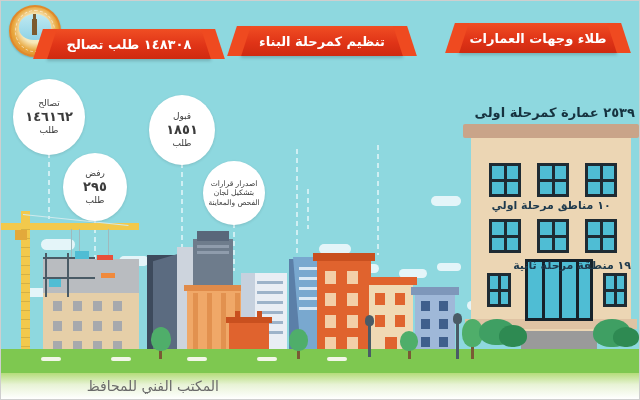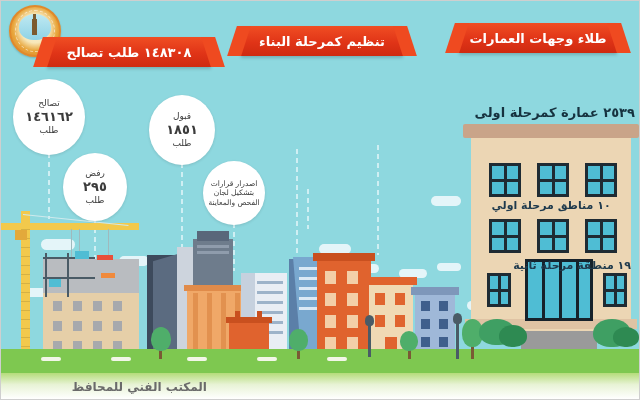--- a/index.html
+++ b/index.html
@@ -32,21 +32,21 @@
     color:#fff;font-weight:bold;white-space:nowrap;
     box-shadow:0 2px 3px rgba(0,0,0,.18);
   }
   .banner .txt{font-size:13px;letter-spacing:.2px;}
   .banner:before,.banner:after{
     content:"";position:absolute;top:0;width:14px;height:30px;background:#ef4a20;
   }
   .banner:before{left:-9px;transform:skewX(-18deg);}
   .banner:after{right:-9px;transform:skewX(18deg);}
 
-  .b1{left:46px;top:28px;width:164px;margin-top:8px;}
+  .b1{left:46px;top:28px;width:164px;}
   .b2{left:240px;top:25px;width:162px;}
   .b3{left:458px;top:22px;width:158px;}
 
   
   .bubble{
     position:absolute;background:#ffffff;border-radius:50%;
     display:flex;flex-direction:column;align-items:center;justify-content:center;
     text-align:center;color:#3b3b3b;box-shadow:0 1px 3px rgba(0,0,0,.12);
   }
   .bubble .lbl{font-size:9px;line-height:1.15;}
@@ -70,21 +70,21 @@
   .logo .tower{position:absolute;left:21px;top:12px;width:5px;height:16px;background:#7c5a2e;}
   .logo .tower:before{content:"";position:absolute;left:1px;top:-5px;width:3px;height:6px;background:#7c5a2e;}
   .logo .ring{position:absolute;left:4px;top:3px;right:4px;bottom:3px;border-radius:50%;
         border:1.5px dashed rgba(255,255,255,.55);}
 
   
   .grass{position:absolute;left:0;bottom:26px;width:640px;height:24px;background:#7ec850;}
   .grass2{position:absolute;left:0;bottom:40px;width:640px;height:10px;background:#8bd45a;}
   .footerbar{position:absolute;left:0;bottom:0;width:640px;height:26px;
       background:linear-gradient(180deg,#b5dc7a 0%,#e8f3d6 45%,#ffffff 100%);}
-  .footer-text{position:absolute;right:432px;bottom:5px;color:#6a6a6a;font-size:12px;white-space:nowrap;font-weight:bold;}
+  .footer-text{position:absolute;right:420px;bottom:5px;color:#6a6a6a;font-size:14px;white-space:nowrap;}
 
   
   .rect{position:absolute;}
   .win{position:absolute;background:#6fc3d6;}
 
   
   .crane-mast{position:absolute;left:20px;top:228px;width:9px;height:128px;background:#f2c94c;}
   .crane-mast i{position:absolute;left:0;top:0;width:9px;height:128px;
      background-image:repeating-linear-gradient(180deg,rgba(0,0,0,.12) 0 1px,rgba(0,0,0,0) 1px 9px);}
   .crane-jib{position:absolute;left:8px;top:222px;width:130px;height:7px;background:#f2c94c;}

